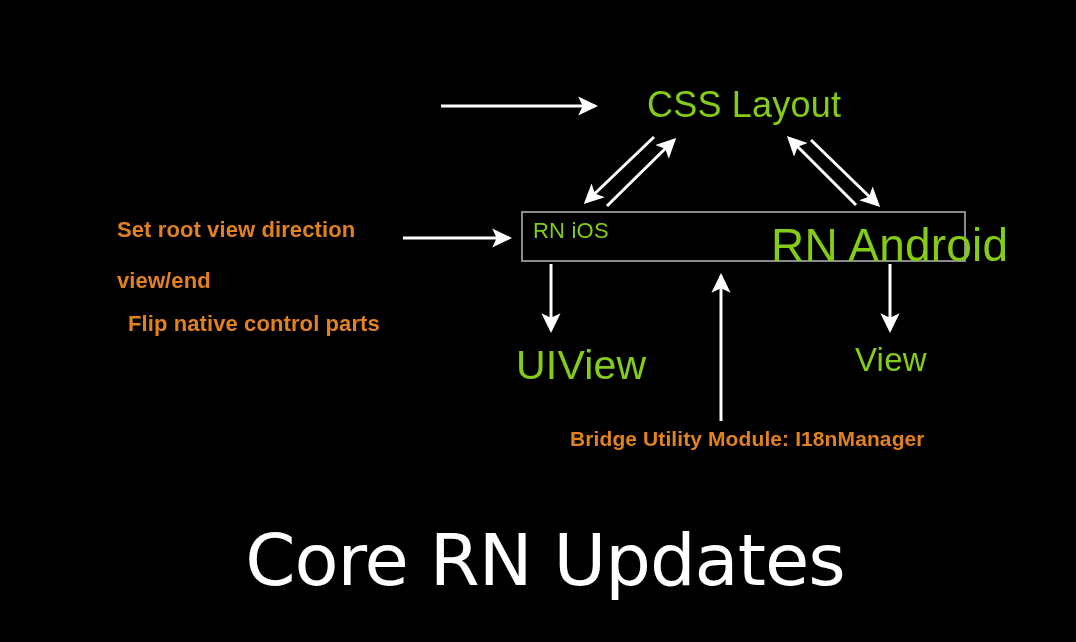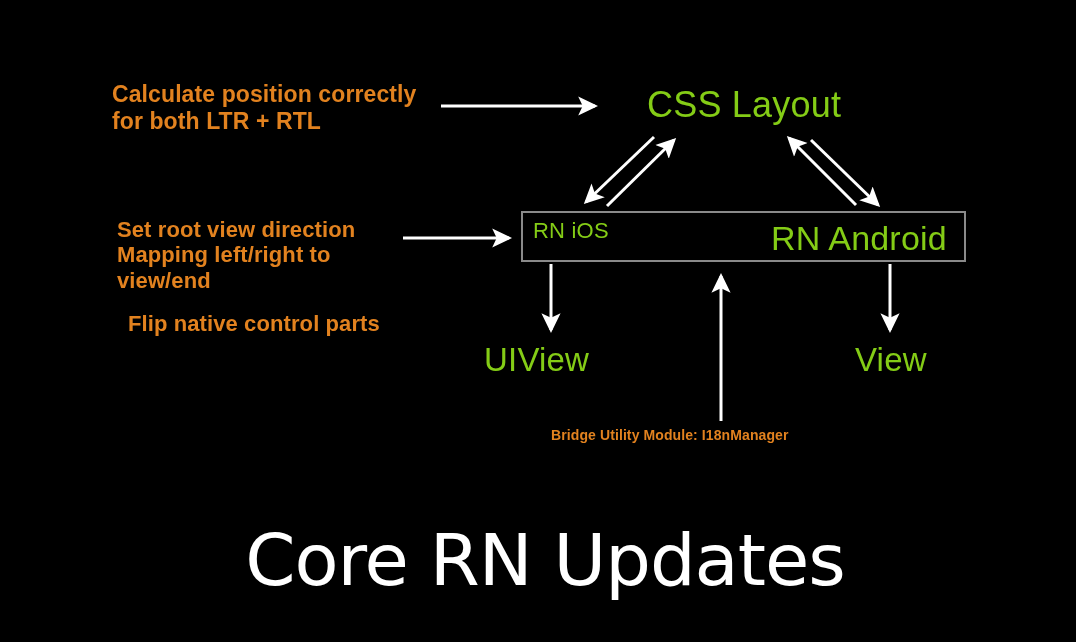--- a/index.html
+++ b/index.html
@@ -30,30 +30,30 @@
   .note-lg { font-size: 23px; }
 
   
   .node {
     color: #84cc16;
     font-weight: normal;
     letter-spacing: 0.2px;
   }
   #css-layout-label { font-size: 36px; left: 647px; top: 84px; }
   #rn-ios-label     { font-size: 22px; left: 533px; top: 218px; }
-  #rn-android-label { font-size: 34px; left: 771px; top: 218px; }
-  #uiview-label     { font-size: 33px; left: 484px; top: 341px; }
+  #rn-android-label { font-size: 46px; left: 771px; top: 218px; }
+  #uiview-label     { font-size: 41px; left: 516px; top: 341px; }
   #view-label       { font-size: 33px; left: 855px; top: 341px; }
 
   
   #note-layout  { left: 112px; top: 81px; }
   #note-root    { left: 117px; top: 206px; margin-top: 11px; }
   #note-mapping { left: 117px; top: 242px; }
   #note-flip    { left: 128px; top: 311px; }
-  #note-bridge  { left: 551px; top: 427px; font-size: 14px; text-align: center; }
+  #note-bridge  { left: 570px; top: 427px; font-size: 21px; text-align: center; }
 
   
   #rn-box {
     position: absolute;
     left: 521px;
     top: 211px;
     width: 445px;
     height: 51px;
     border: 2px solid #8A8A8A;
     box-sizing: border-box;
@@ -81,25 +81,24 @@
     left: 0; top: 0;
     width: 1076px; height: 642px;
     pointer-events: none;
   }
 </style>
 </head>
 <body>
 
 <div id="slide">
 
-  <div class="txt note note-lg" id="note-layout"><span>Calculate position correctly</span><br><span>for both LTR + RTL</span></div>
 
   <div class="txt note" id="note-root">Set root view direction</div>
 
-  <div class="txt note" id="note-mapping"><span>Mapping left/right to</span><br><span>view/end</span></div>
+  <div class="txt note" id="note-mapping"><br><span>view/end</span></div>
 
   <div class="txt note" id="note-flip">Flip native control parts</div>
 
   <div class="txt note" id="note-bridge">Bridge Utility Module: I18nManager</div>
 
   <div class="txt node" id="css-layout-label">CSS Layout</div>
 
   <div id="rn-box"></div>
   <div class="txt node" id="rn-ios-label">RN iOS</div>
   <div class="txt node" id="rn-android-label">RN Android</div>

